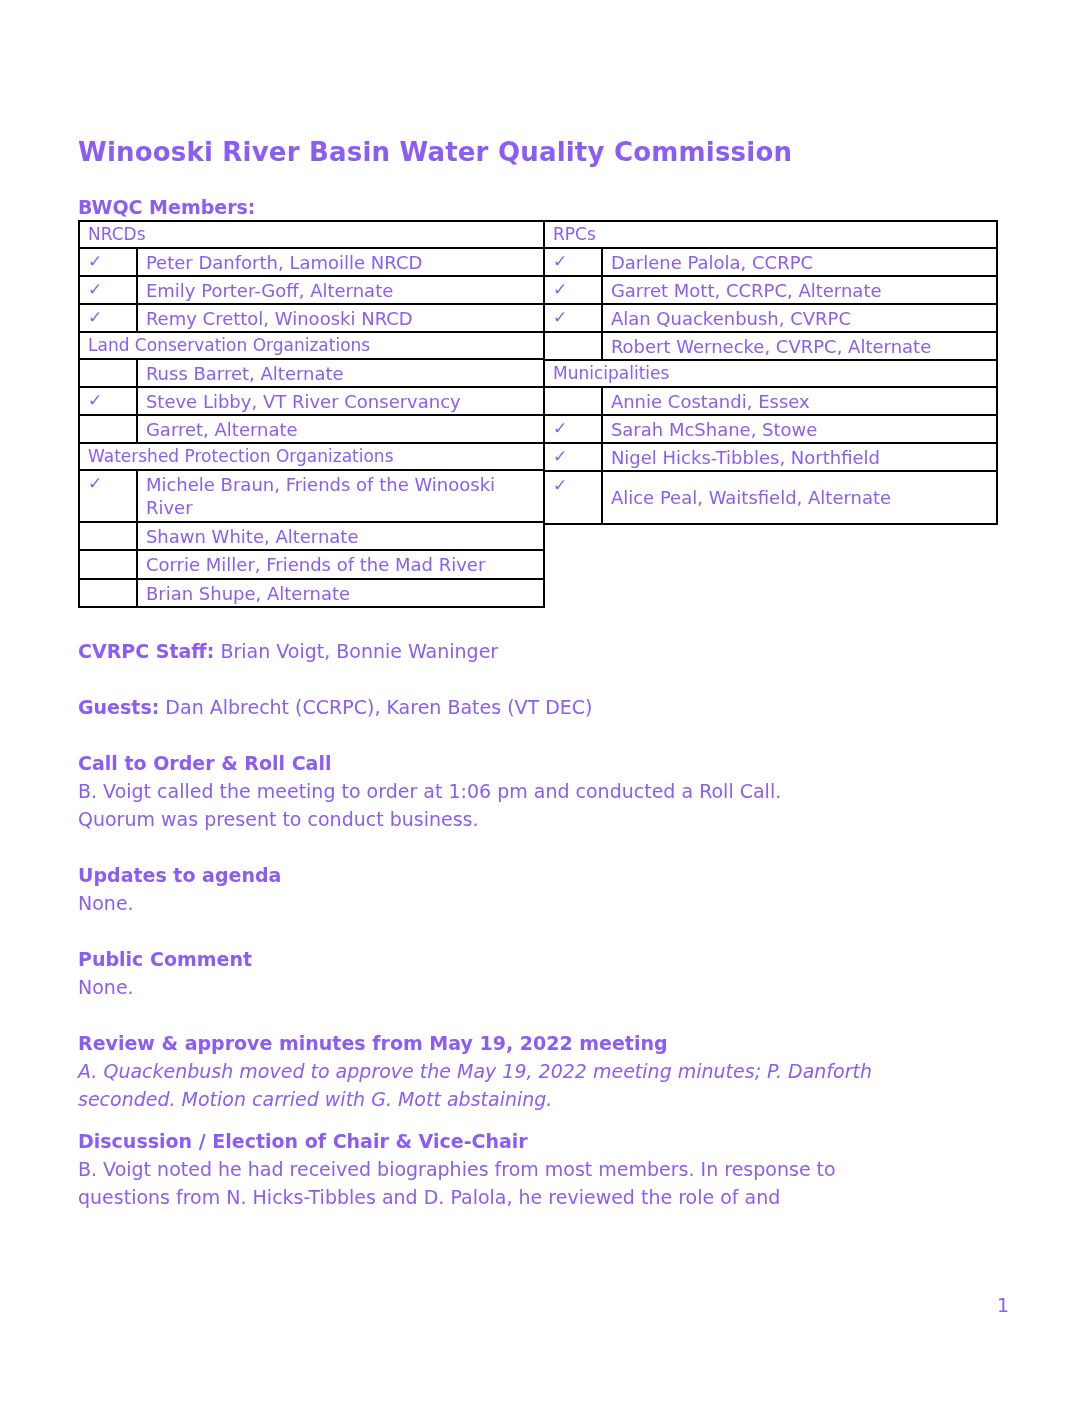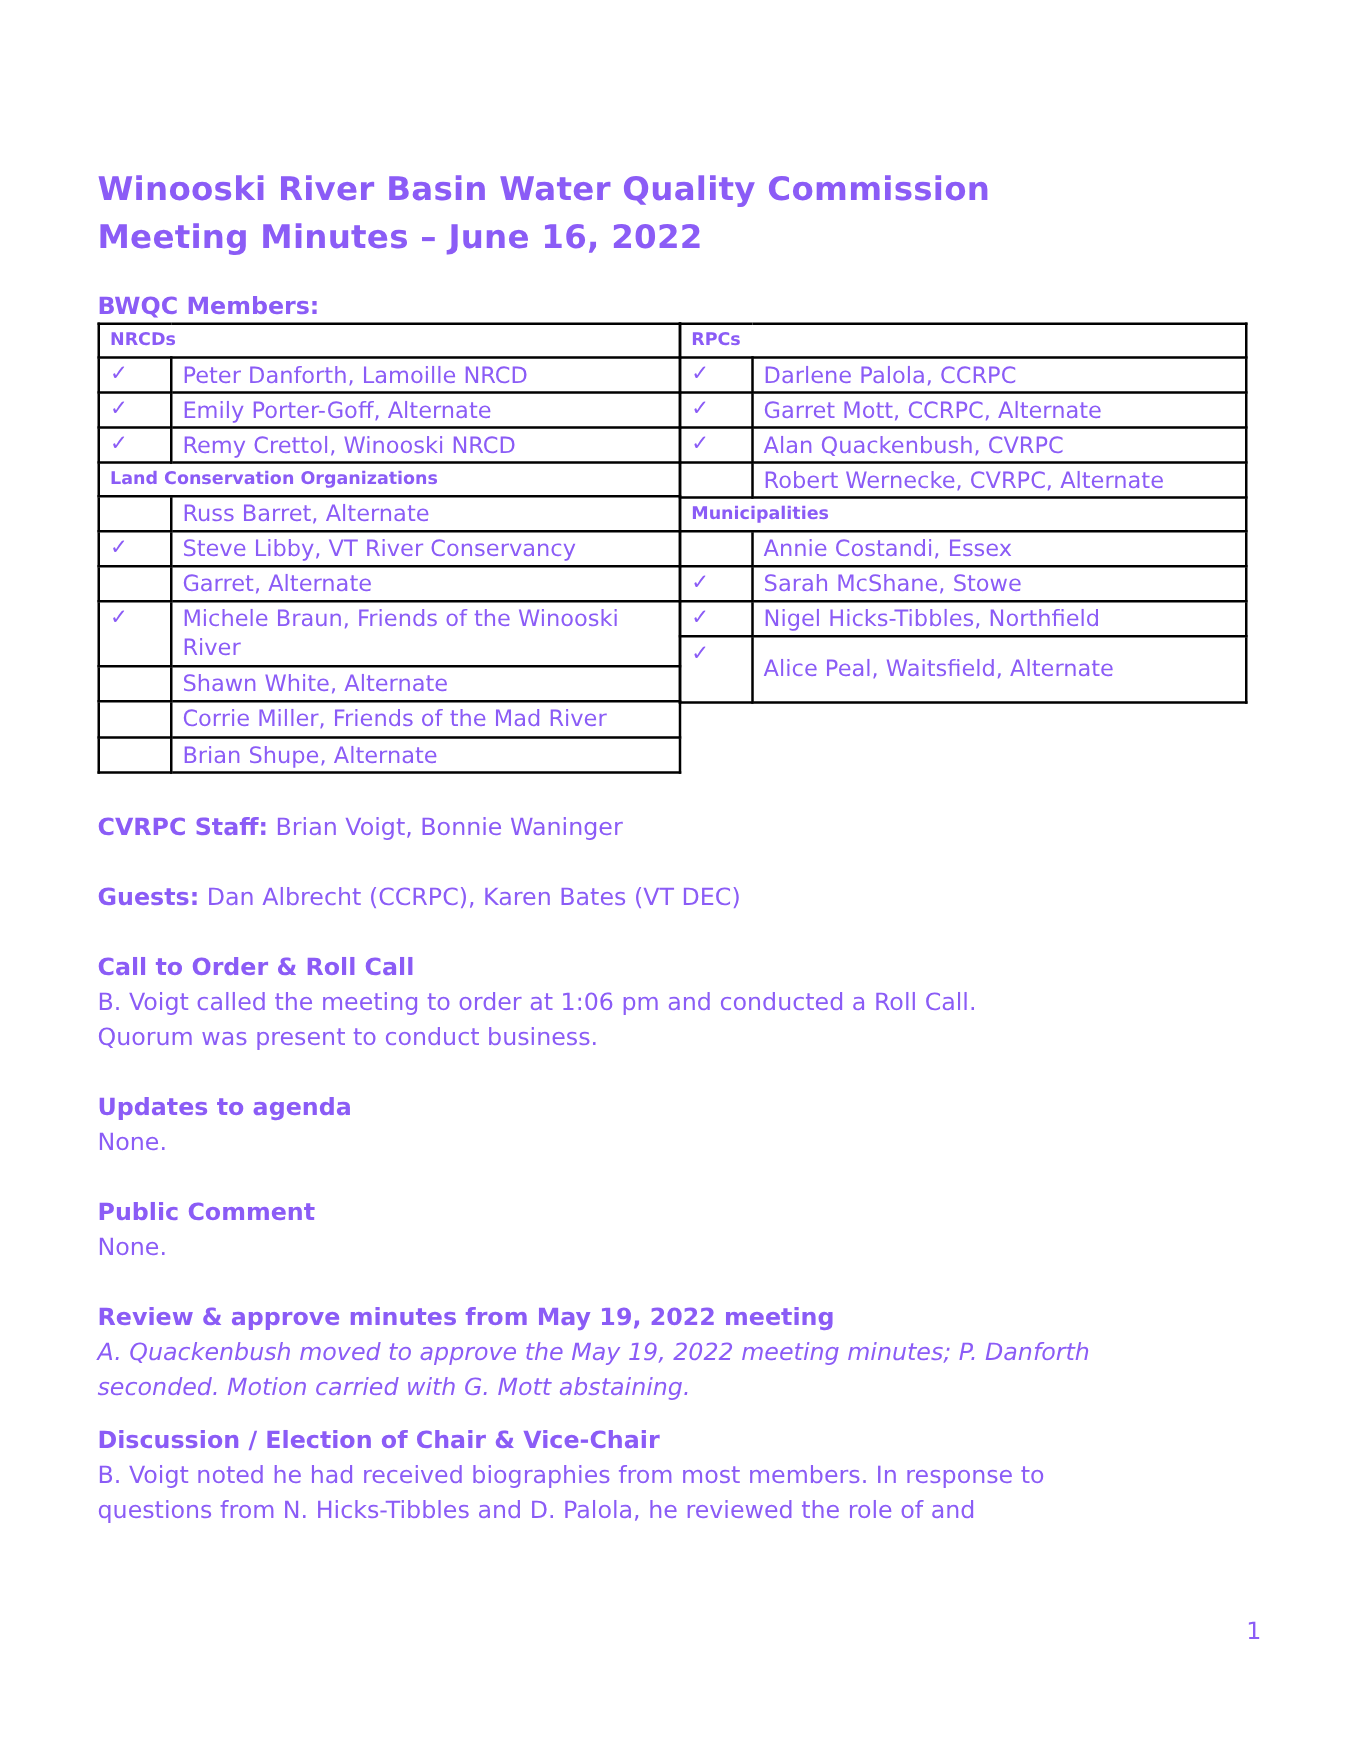--- a/index.html
+++ b/index.html
@@ -19,21 +19,21 @@
   .members-label { margin-top:24px; font-size:19px; font-weight:bold; line-height:25px; }
 
   .tables { display:flex; align-items:flex-start; }
   table.mtable { border-collapse:collapse; font-size:18px; table-layout:fixed; }
   table.mtable.right { margin-left:-2px; }
   .mtable td { border:2px solid #000; padding:0 8px; line-height:23px; overflow:hidden; }
   .mtable td.check { width:40px; font-weight:bold; font-size:17px; text-align:left; vertical-align:top; padding-top:1px; }
   .mtable.left  td.name { width:390px; }
   .mtable.right td.name { width:378px; }
   .mtable tr.r td { height:25px; }
-  .mtable td.hdr { font-weight:bold; font-size:14px; height:25px; }
+  .mtable td.hdr { font-weight:normal; font-size:17px; height:25px; }
   .mtable tr.dbl td.name { padding-top:2px; padding-bottom:2px; }
   .mtable tr.tall td { height:49px; }
   .mtable tr.tall td.check { vertical-align:top; padding-top:2px; }
   .mtable tr.tall td.name { vertical-align:middle; }
 
   .line, .p-line { font-size:19px; line-height:28px; }
   .staff-line  { margin-top:29px; }
   .guests-line { margin-top:28px; }
   .inline-label { font-weight:bold; }
 
@@ -44,21 +44,20 @@
 
   .page-number { position:absolute; left:997px; top:1291px; font-size:19px; line-height:28px; }
 </style>
 </head>
 <body>
 
 <div class="page">
   <div class="content">
 
     <div class="title-line">Winooski River Basin Water Quality Commission</div>
-    <div class="title-line">Meeting Minutes – June 16, 2022</div>
 
     <div class="members-label">BWQC Members:</div>
 
     <div class="tables">
 
       <table class="mtable left">
         <tbody>
             <tr class="r">
               <td class="hdr" colspan="2">NRCDs</td>
             </tr>
@@ -82,20 +81,23 @@
               <td class="name">Russ Barret, Alternate</td>
             </tr>
         <tr class="r">
               <td class="check">✓</td>
               <td class="name">Steve Libby, VT River Conservancy</td>
             </tr>
         <tr class="r">
               <td class="check"></td>
               <td class="name">Garret, Alternate</td>
             </tr>
+        <tr class="r">
+              <td class="hdr" colspan="2">Watershed Protection Organizations</td>
+            </tr>
         <tr class="dbl">
               <td class="check">✓</td>
               <td class="name">Michele Braun, Friends of the Winooski River</td>
             </tr>
         <tr class="r">
               <td class="check"></td>
               <td class="name">Shawn White, Alternate</td>
             </tr>
         <tr class="dbl">
               <td class="check"></td>

